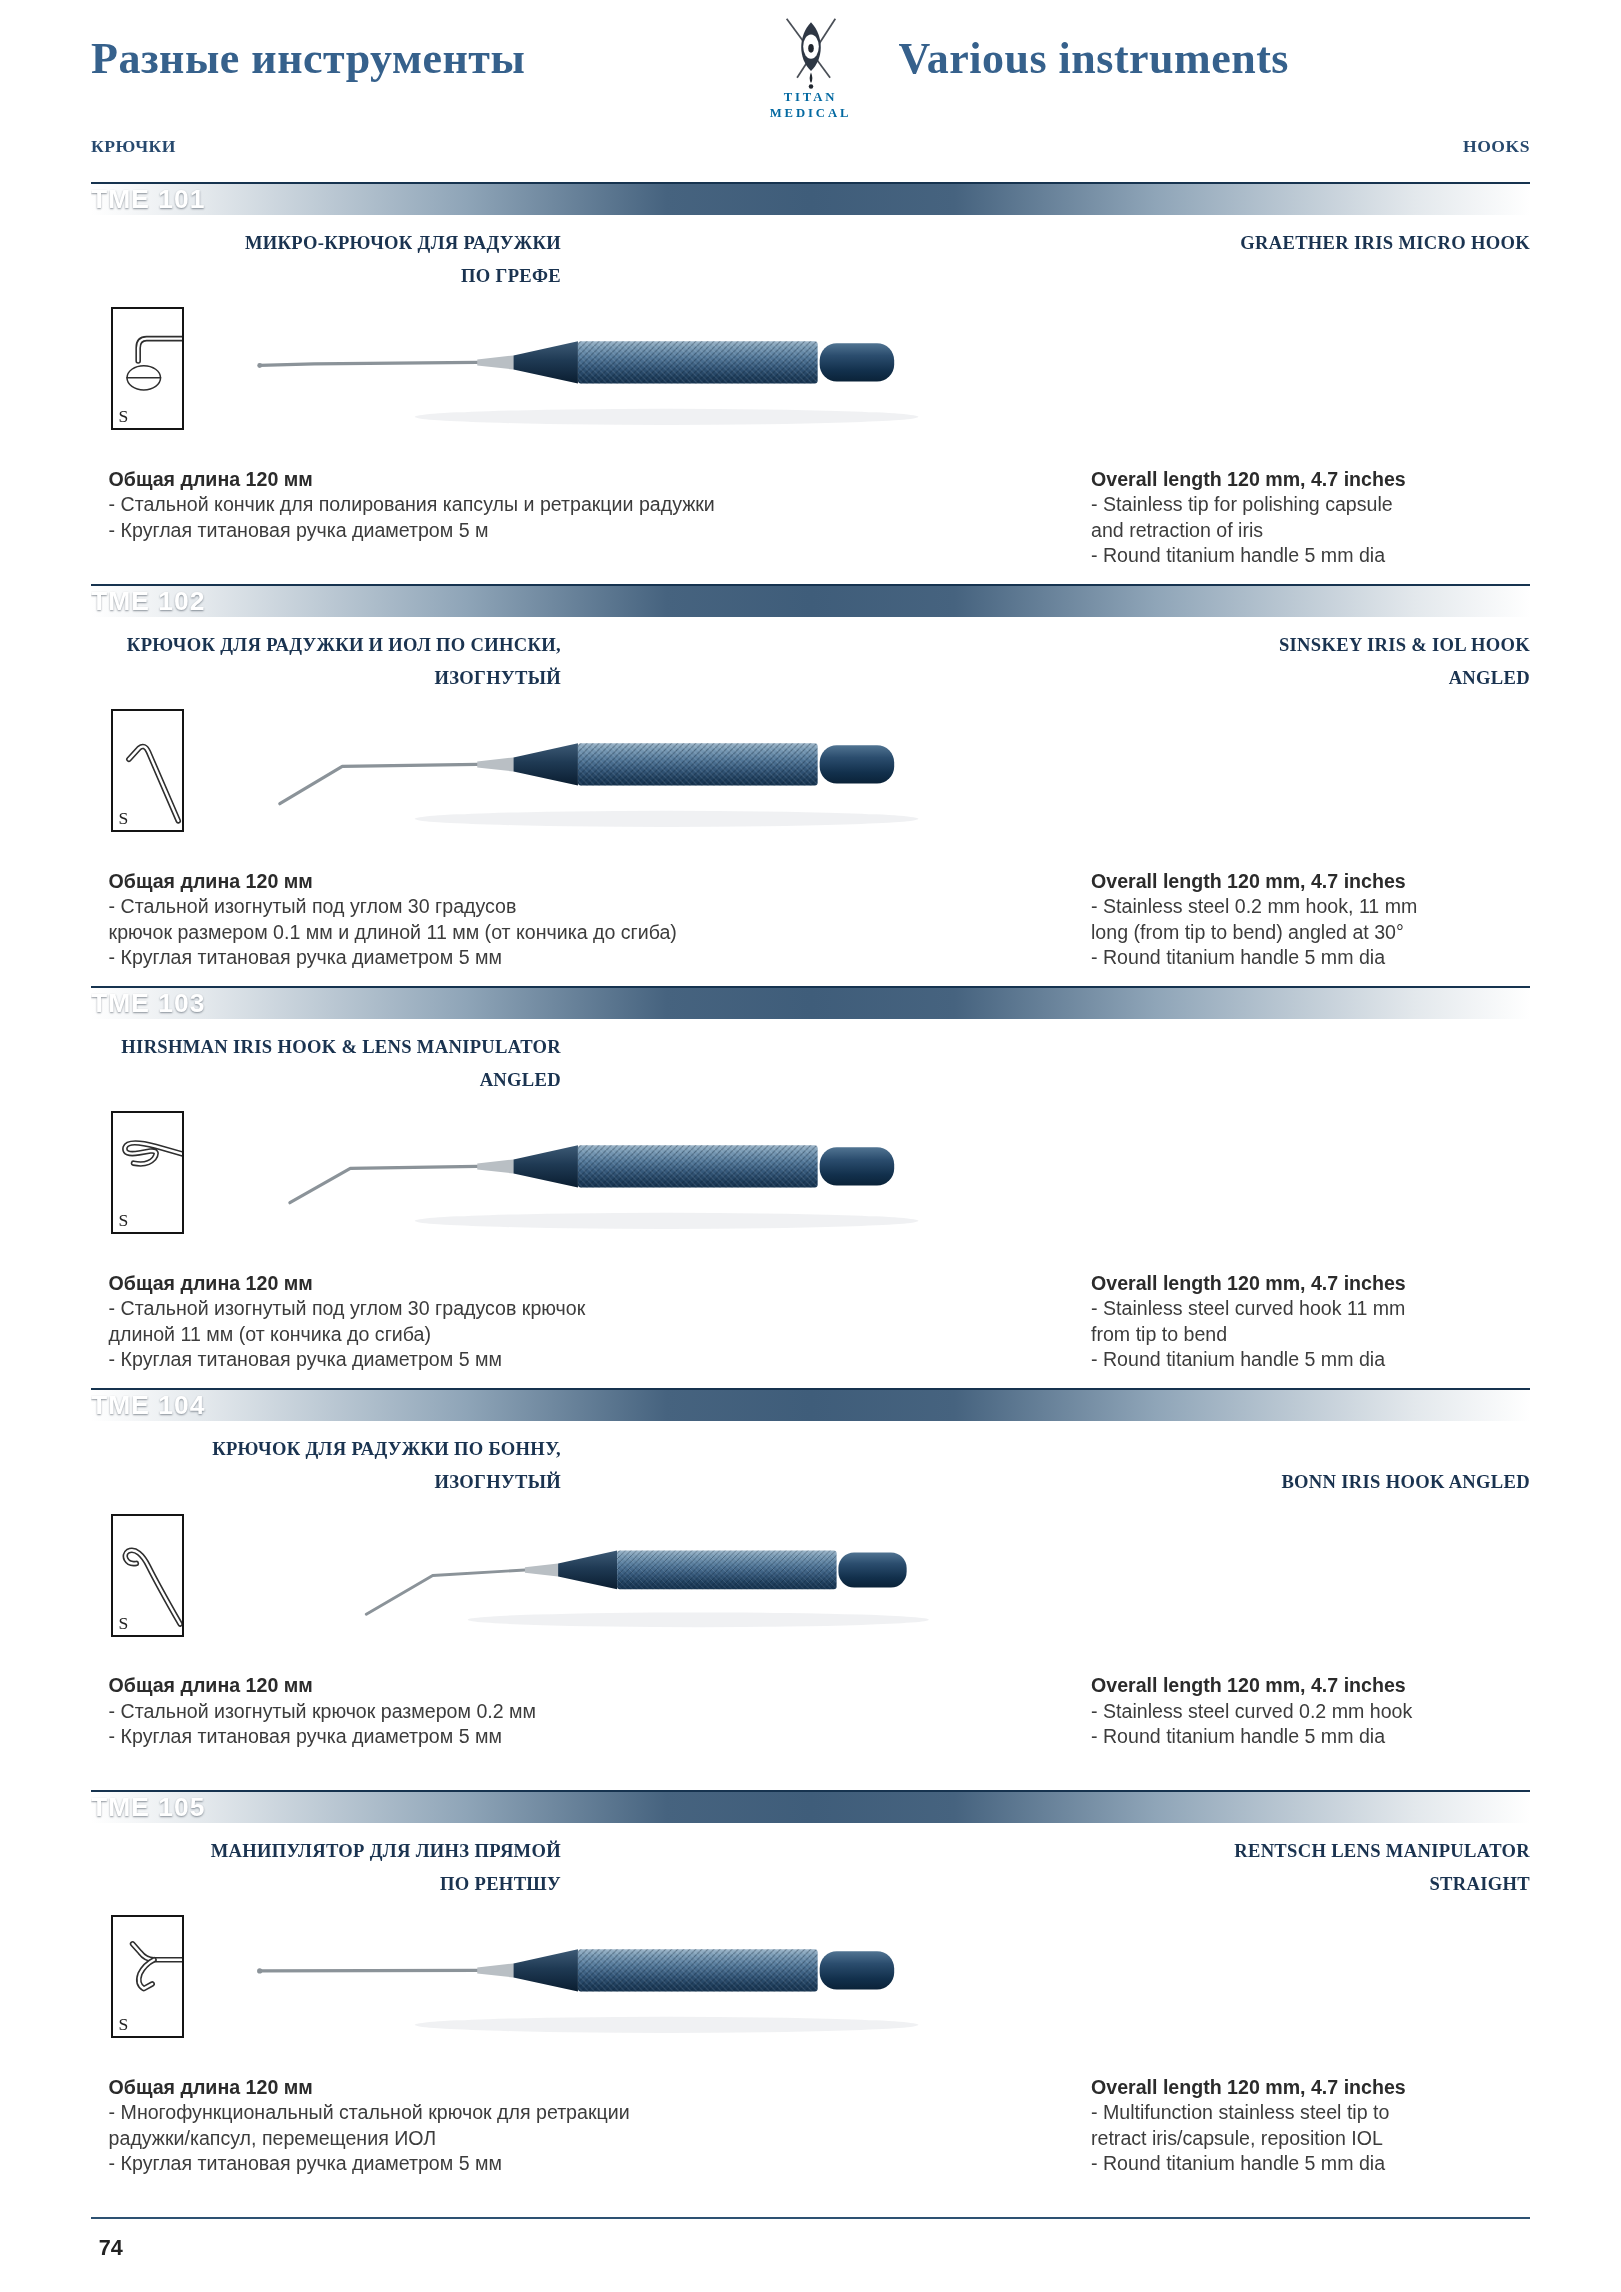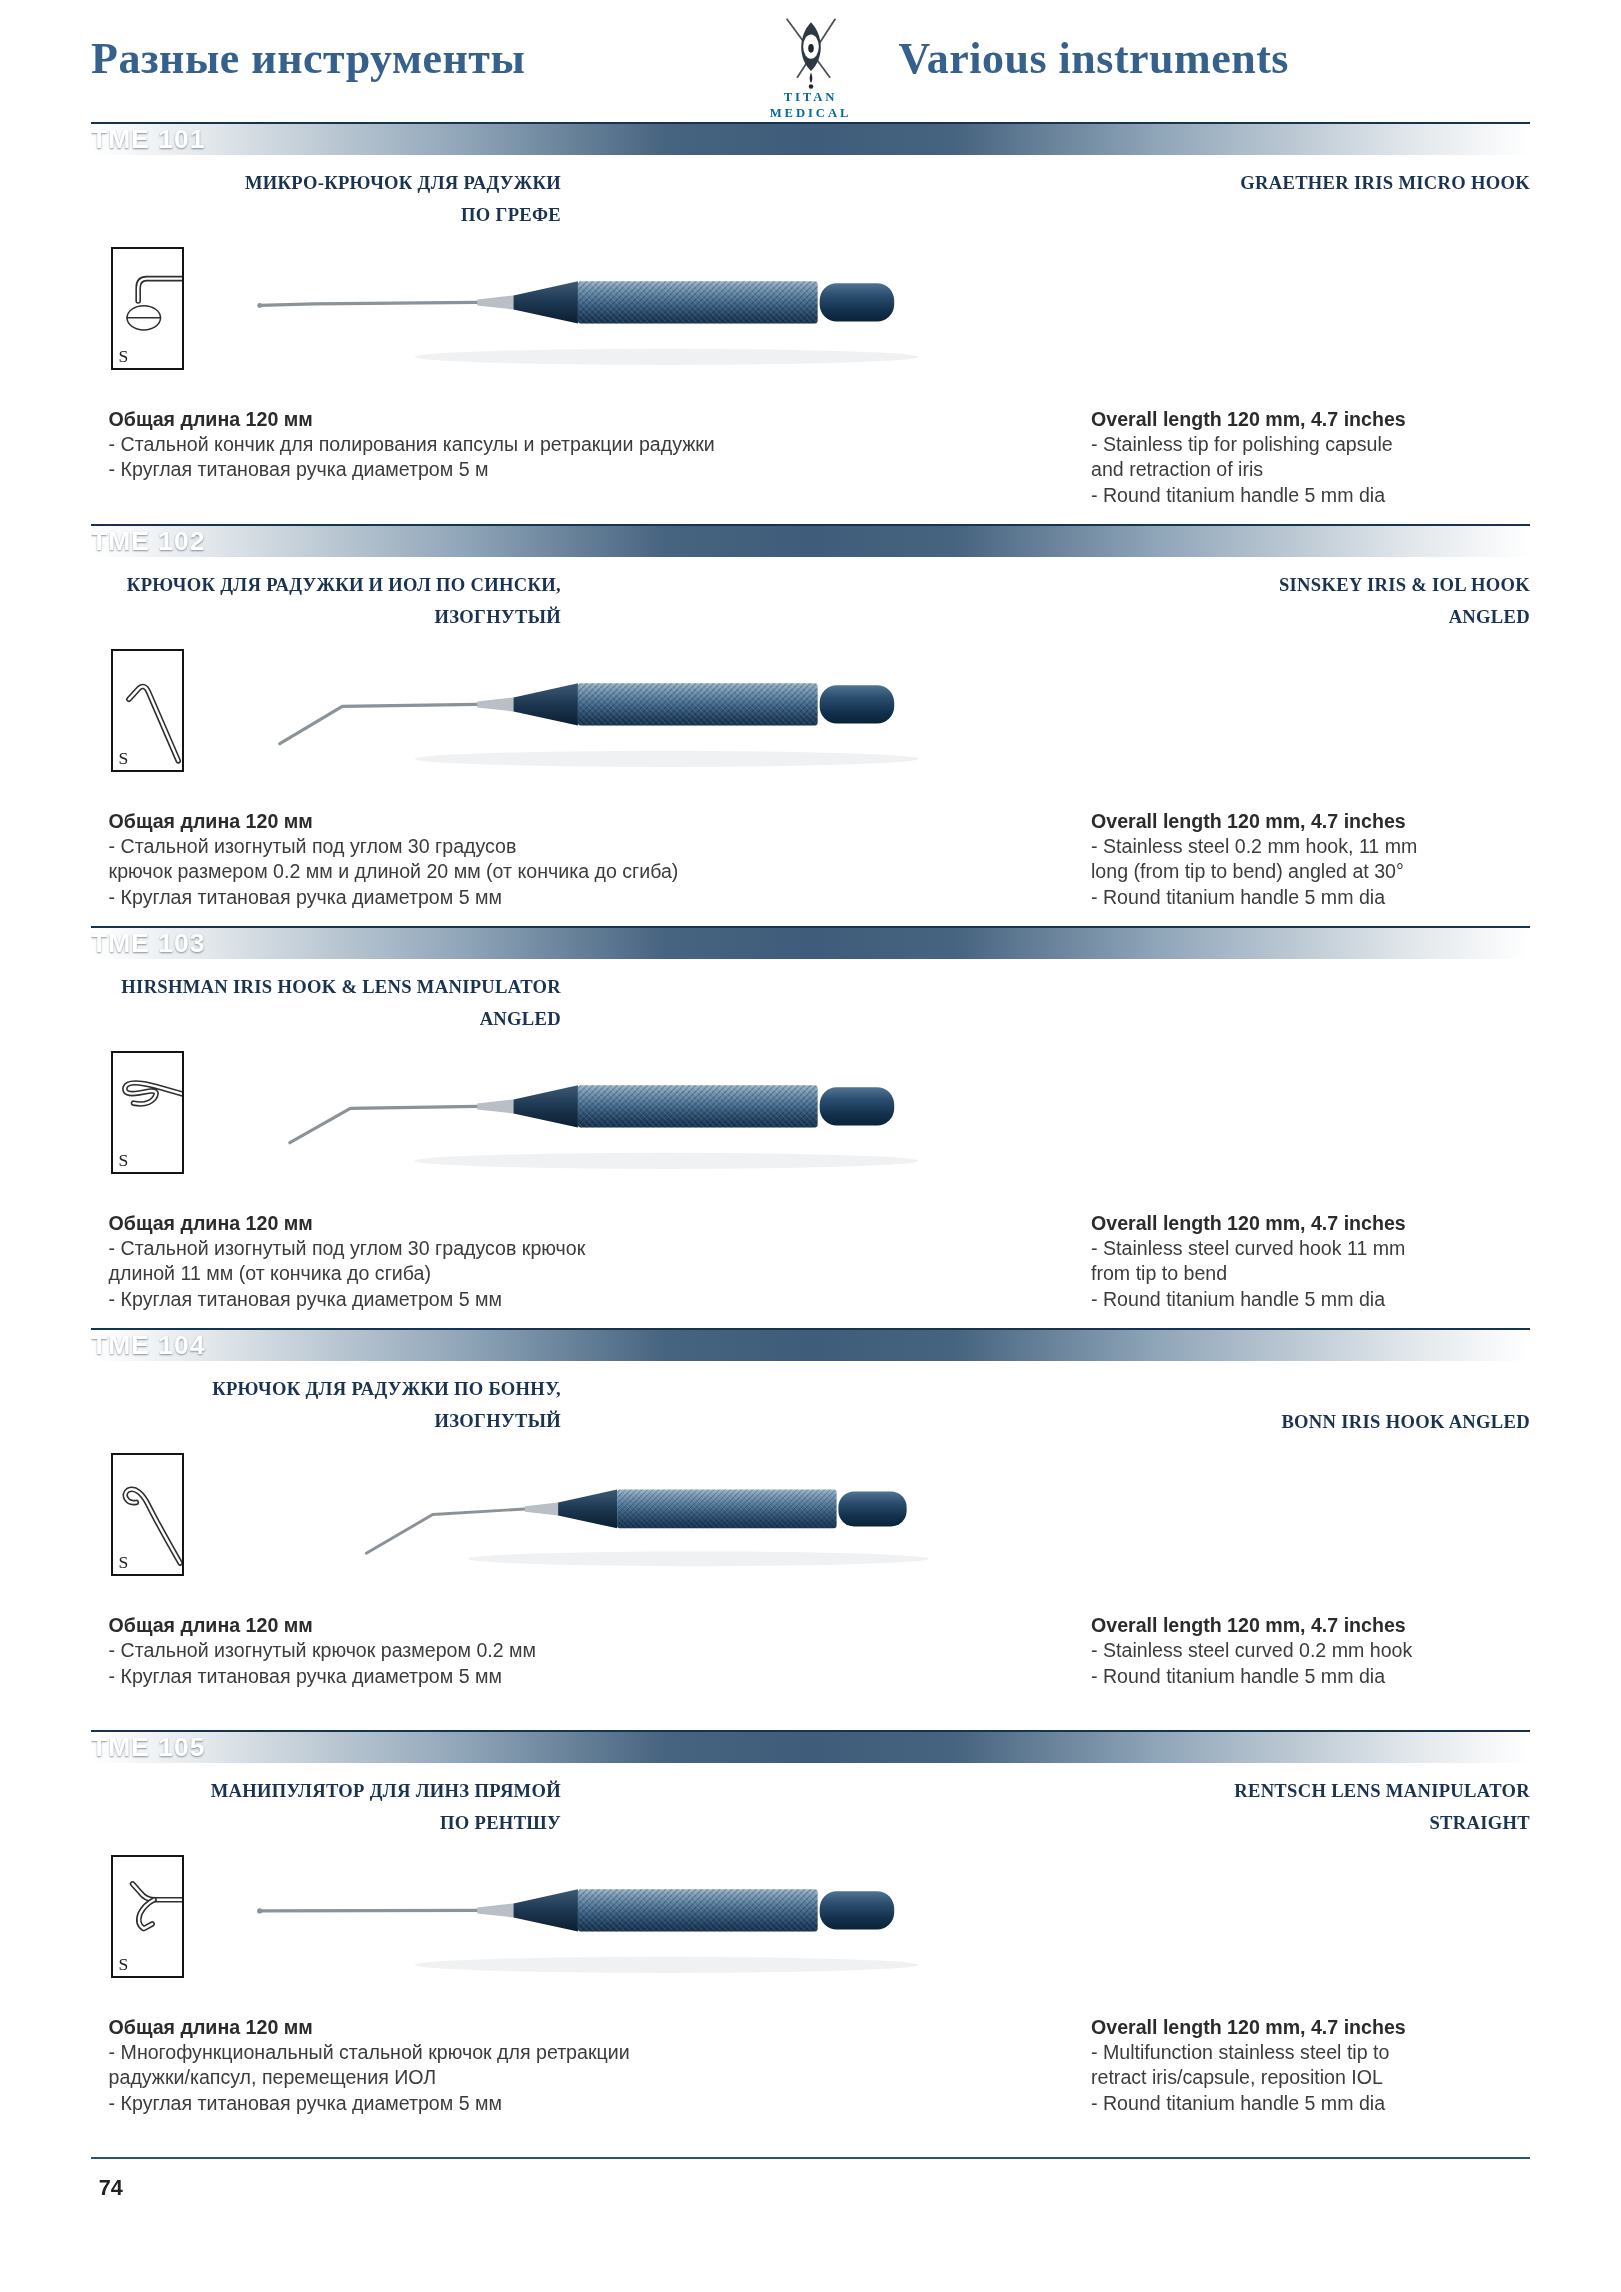--- a/index.html
+++ b/index.html
@@ -105,20 +105,24 @@
         <ellipse cx="60" cy="34" rx="9" ry="14" fill="#ffffff"></ellipse>
         <ellipse cx="60" cy="36" rx="3.2" ry="5" fill="#20262e"></ellipse>
         <path d="M60 64 q3.2 7 0 12 q-3.2 -5 0 -12" fill="#20262e"></path>
         <circle cx="60" cy="80" r="2.6" fill="#20262e"></circle>
       </svg>
       <div class="logo-text">TITAN</div>
       <div class="logo-text">MEDICAL</div>
     </div>
     <h1 class="en">Various instruments</h1>
   </div>
+  <div class="subtitles">
+    <span>КРЮЧКИ</span>
+    <span>HOOKS</span>
+  </div>
 
   <section class="product">
     <div class="code-bar">
       <span>TME 101</span>
       </div>
     <div class="titles">
       <div class="t-ru">МИКРО-КРЮЧОК ДЛЯ РАДУЖКИ
 ПО ГРЕФЕ</div>
       <div class="t-en">GRAETHER IRIS MICRO HOOK</div>
     </div>
@@ -187,21 +191,21 @@
           <rect x="332" y="43" width="238" height="42" rx="3" fill="url(#handleGrad)"></rect>
           <rect x="332" y="43" width="238" height="42" rx="3" fill="url(#knurl)"></rect>
           <rect x="572" y="45" width="74" height="38" rx="17" fill="url(#capGrad)"></rect>
         </svg>
       </div>
     </div>
     <div class="descs">
       <div class="d-ru">
         <div class="d-head">Общая длина 120 мм</div>
         <div class="d-body">- Стальной изогнутый под углом 30 градусов
-крючок размером 0.2 мм и длиной 20 мм (от кончика до сгиба)
+крючок размером 0.1 мм и длиной 11 мм (от кончика до сгиба)
 - Круглая титановая ручка диаметром 5 мм</div>
       </div>
       <div class="d-en">
         <div class="d-head">Overall length 120 mm, 4.7 inches</div>
         <div class="d-body">- Stainless steel 0.2 mm hook, 11 mm
 long (from tip to bend) angled at 30°
 - Round titanium handle 5 mm dia</div>
       </div>
     </div>
   </section>

